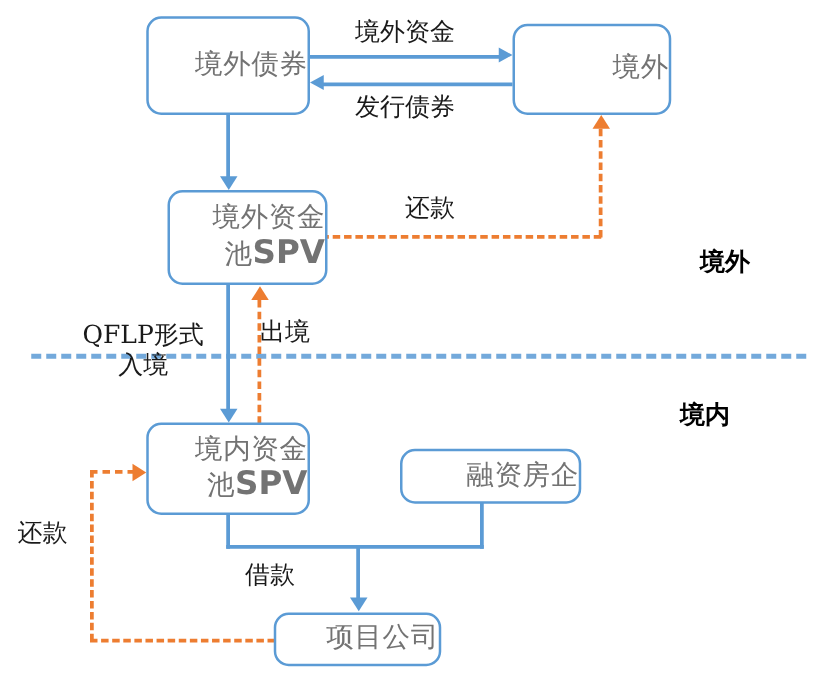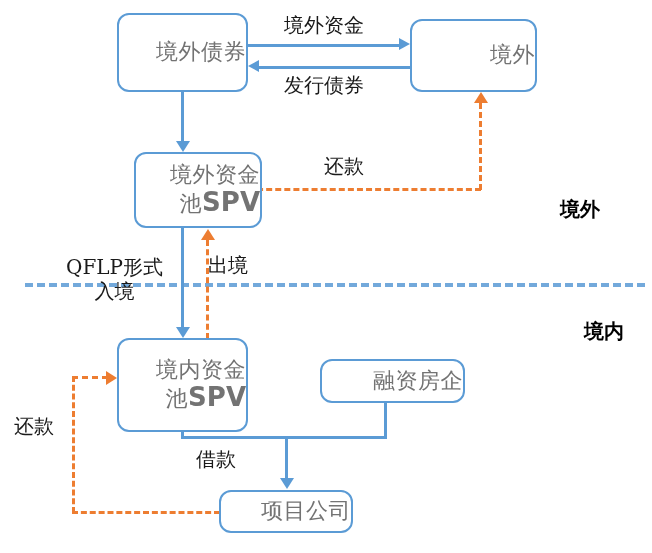--- a/index.html
+++ b/index.html
@@ -96,21 +96,21 @@
 
   <div class="node" style="left:410px;top:19px;width:127px;height:73px;">
     <span class="ln">境外</span>
   </div>
 
   <div class="node" style="left:134px;top:152px;width:128px;height:76px;">
     <span class="ln">境外资金</span>
     <span class="ln"><span>池</span><span class="spv">SPV</span></span>
   </div>
 
-  <div class="node" style="left:117px;top:338px;width:131px;height:94px;">
+  <div class="node" style="left:117px;top:338px;width:131px;height:74px;">
     <span class="ln">境内资金</span>
     <span class="ln"><span>池</span><span class="spv">SPV</span></span>
   </div>
 
   <div class="node" style="left:320px;top:338px;width:145px;height:44px;margin-top:21px;">
     <span class="ln">融资房企</span>
   </div>
 
   <div class="node" style="left:219px;top:490px;width:134px;height:43px;padding-left:15px;">
     <span class="ln">项目公司</span>
@@ -163,15 +163,15 @@
   <div class="lbl two" style="left:66px;top:256px;">
     <span>QFLP形式</span><br>
     <span>入境</span>
   </div>
 
   <div class="lbl" style="left:14px;top:415px;">还款</div>
 
   <div class="lbl" style="left:196px;top:448px;text-align:right;">借款</div>
 
   <div class="region" style="left:560px;top:196px;">境外</div>
-  <div class="region" style="left:584px;top:318px;">境内</div>
+  <div class="region" style="left:544px;top:318px;">境内</div>
 
 </div>
 
 </body></html>

